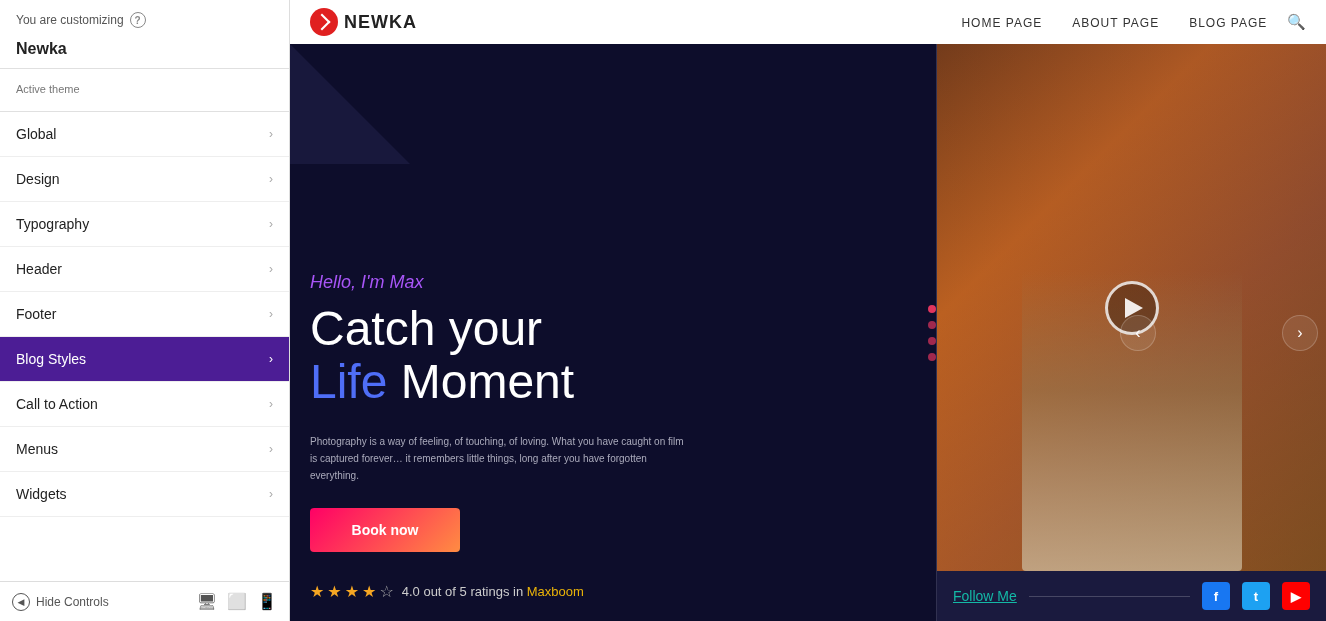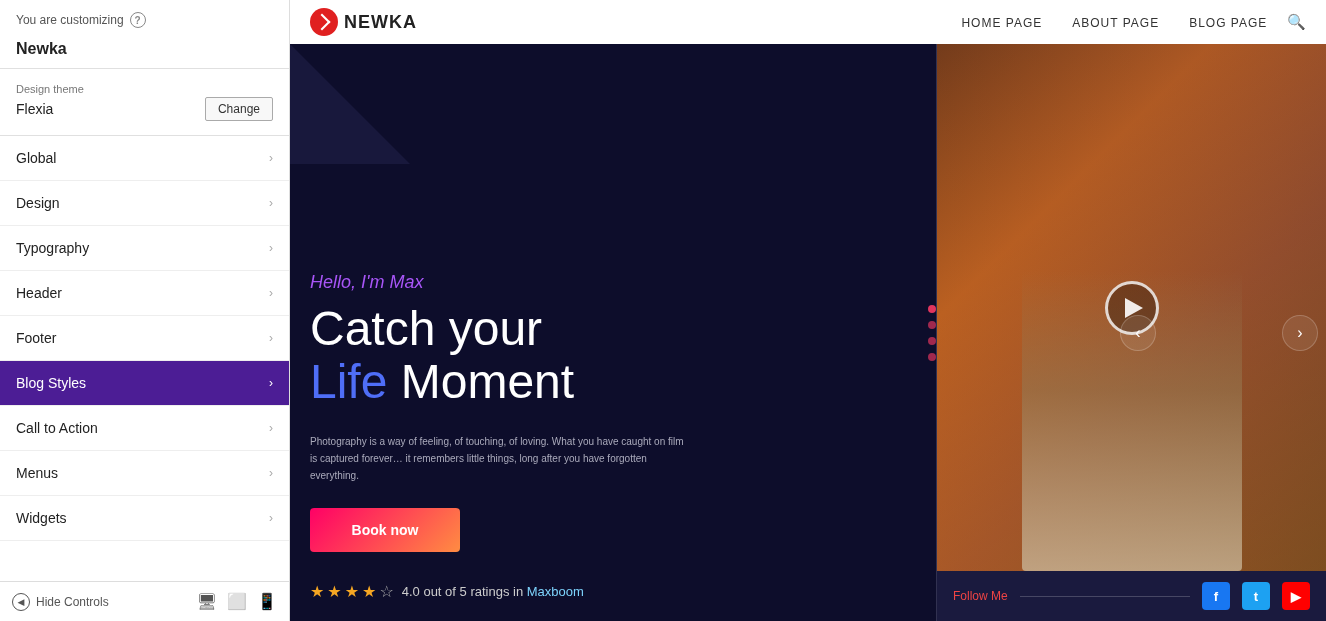--- a/index.html
+++ b/index.html
@@ -279,21 +279,21 @@
     .star {
       font-size: 16px;
     }
     .star.filled { color: #f5a623; }
     .star.empty { color: #aaa; }
     .ratings-text {
       font-size: 13px;
       color: #ccc;
     }
     .ratings-text .brand-link {
-      color: #7dd3fc;
+      color: #eab308;
     }
 
     
     .slider-arrow {
       position: absolute;
       top: 50%;
       transform: translateY(-50%);
       width: 36px; height: 36px;
       background: rgba(255,255,255,0.08);
       border: 1px solid rgba(255,255,255,0.2);
@@ -358,23 +358,24 @@
     .follow-bar {
       height: 50px;
       background: #1a1a3e;
       display: flex;
       align-items: center;
       padding: 0 16px;
       gap: 12px;
       flex-shrink: 0;
     }
     .follow-bar .follow-text {
-      font-size: 12px;
-      color: #ef4444;
+      font-size: 14px;
+      color: #14b8a6;
       white-space: nowrap;
+      text-decoration: underline;
     }
     .follow-bar .divider-line {
       flex: 1;
       height: 1px;
       background: rgba(255,255,255,0.2);
     }
     .social-icon {
       width: 28px; height: 28px;
       border-radius: 4px;
       display: flex; align-items: center; justify-content: center;
@@ -422,25 +423,21 @@
 <div id="left-panel">
   <div class="customizer-header">
     <div class="you-are-customizing">
       <span>You are customizing</span>
       <span class="help-icon">?</span>
     </div>
     <div class="theme-name">Newka</div>
   </div>
 
   <div class="active-theme-section">
-    <div class="label">Design theme</div>
-    <div class="theme-row">
-      <span class="name">Flexia</span>
-      <button class="change-btn">Change</button>
-    </div>
+    <div class="label">Active theme</div>
   </div>
 
   <div class="nav-list">
     <div class="nav-item">
       <span>Global</span>
       <span class="chevron">›</span>
     </div>
     <div class="nav-item">
       <span>Design</span>
       <span class="chevron">›</span>

